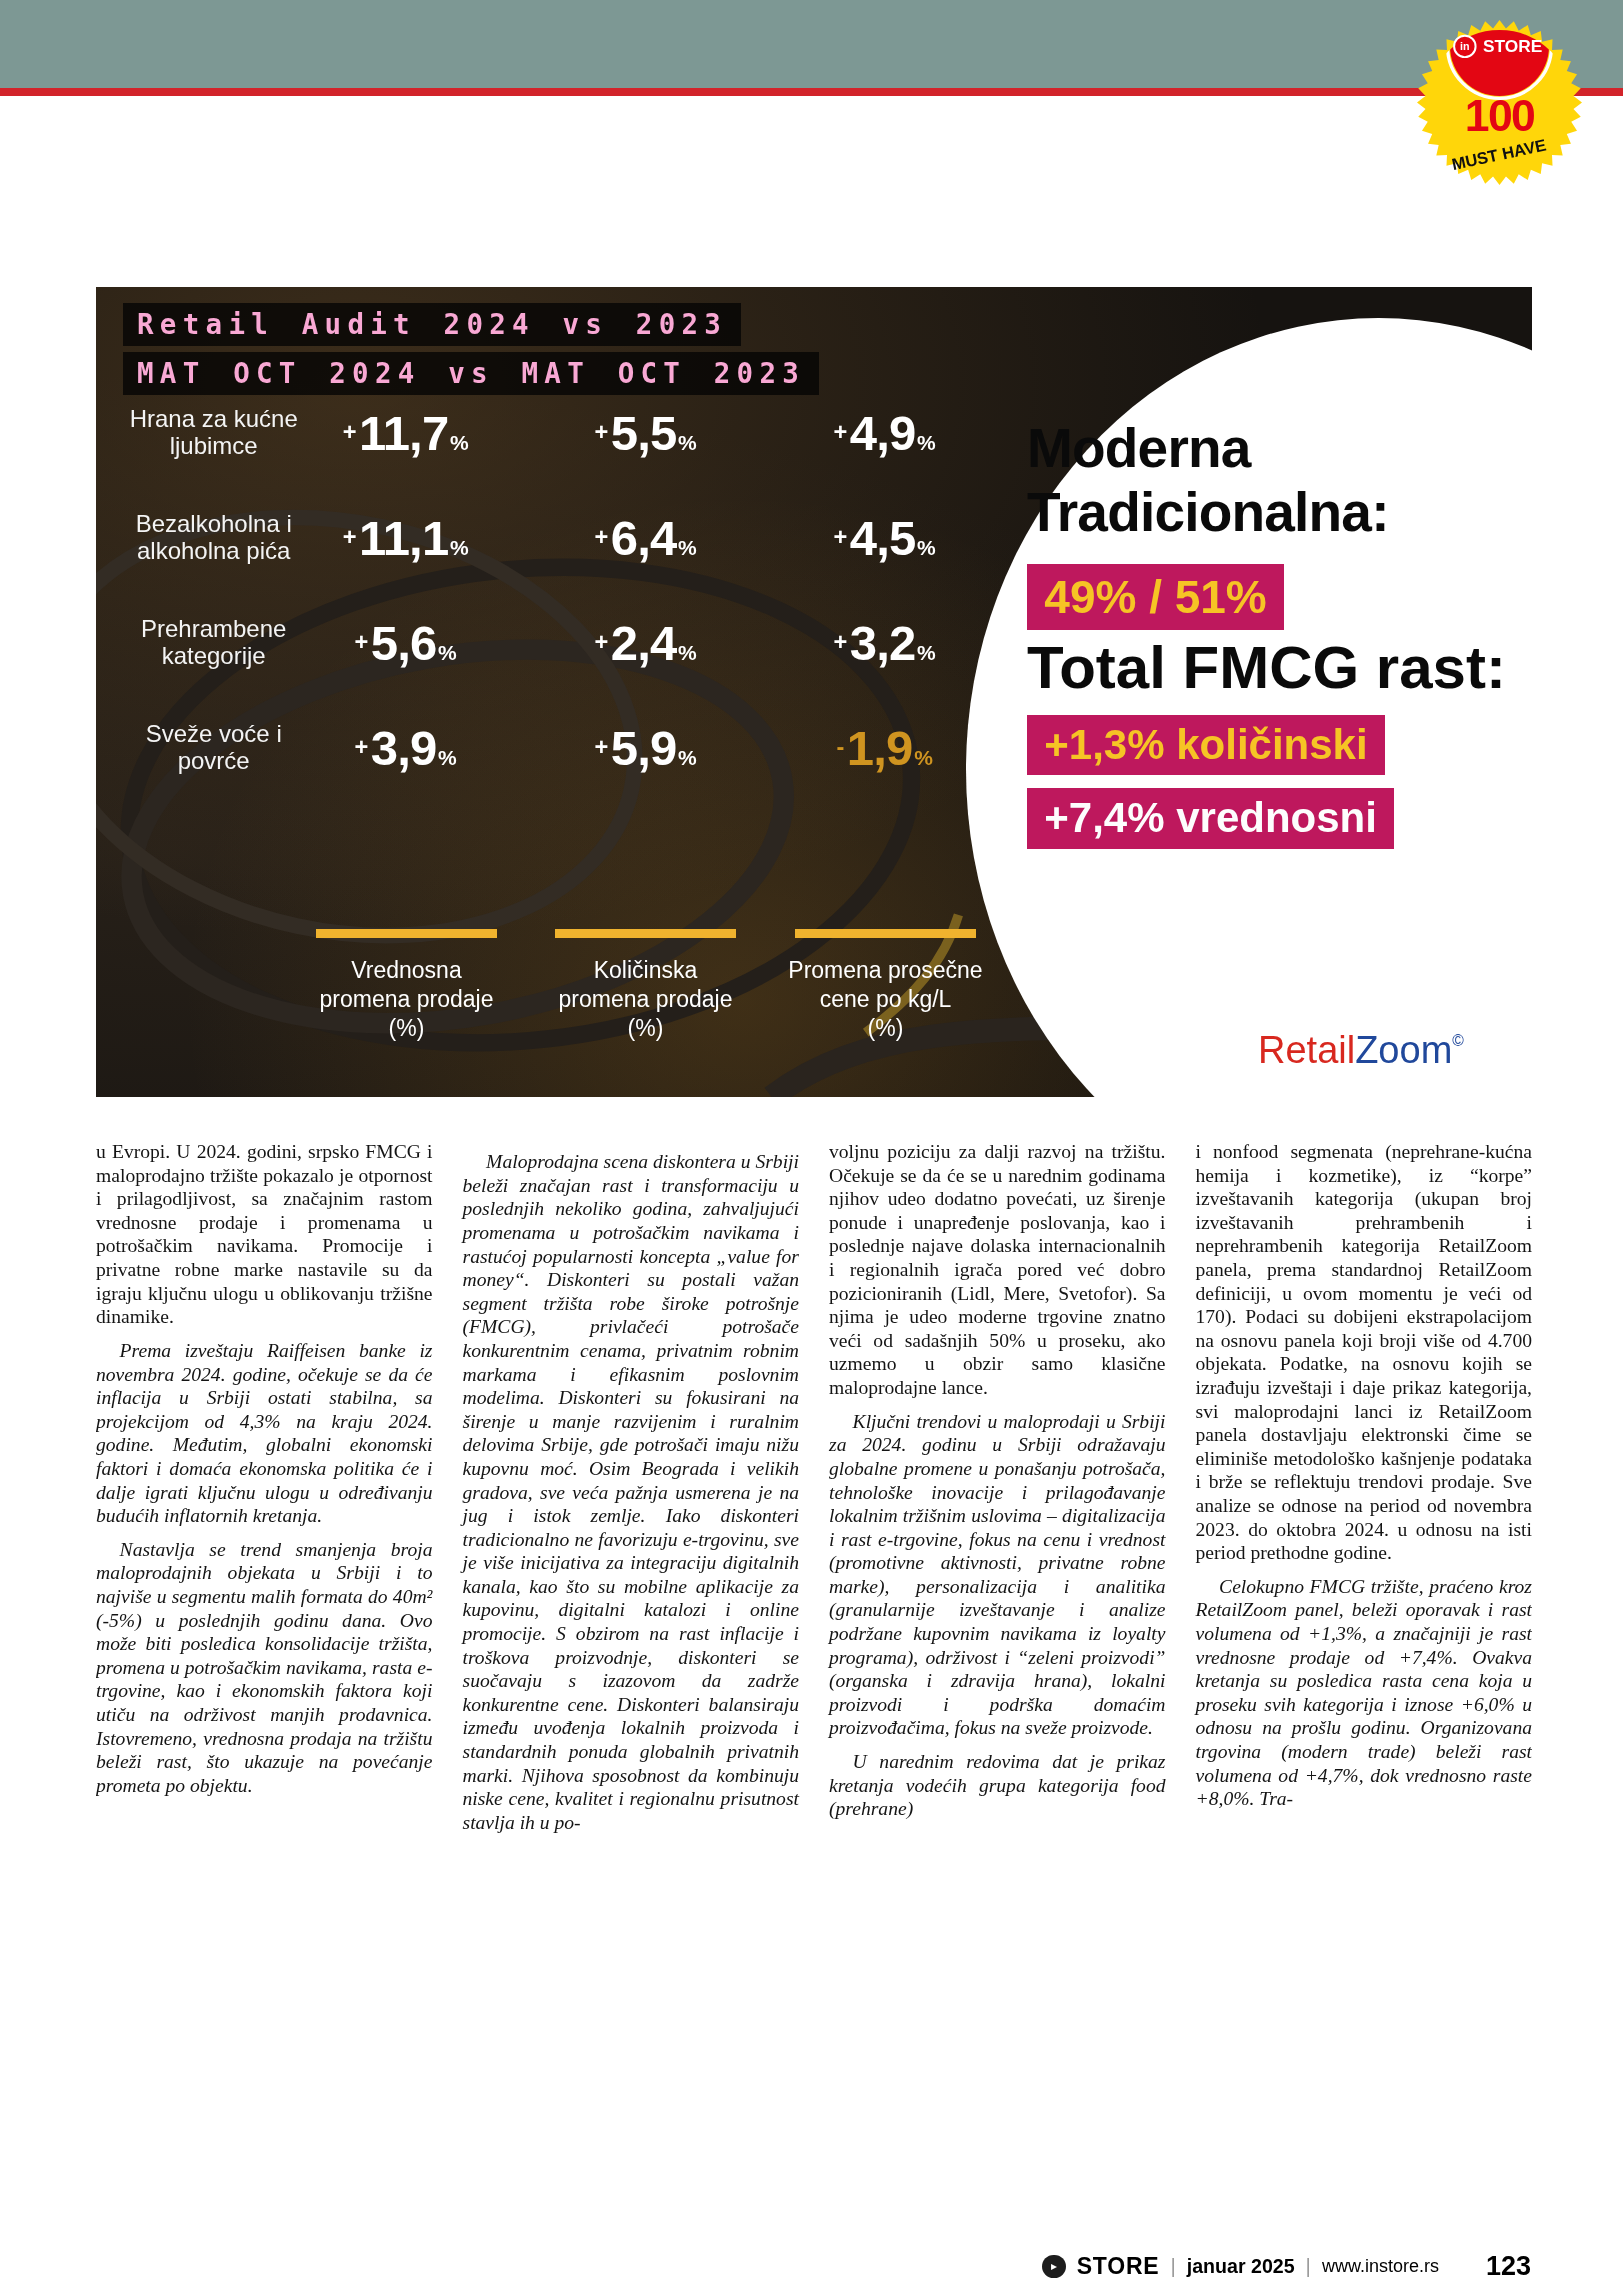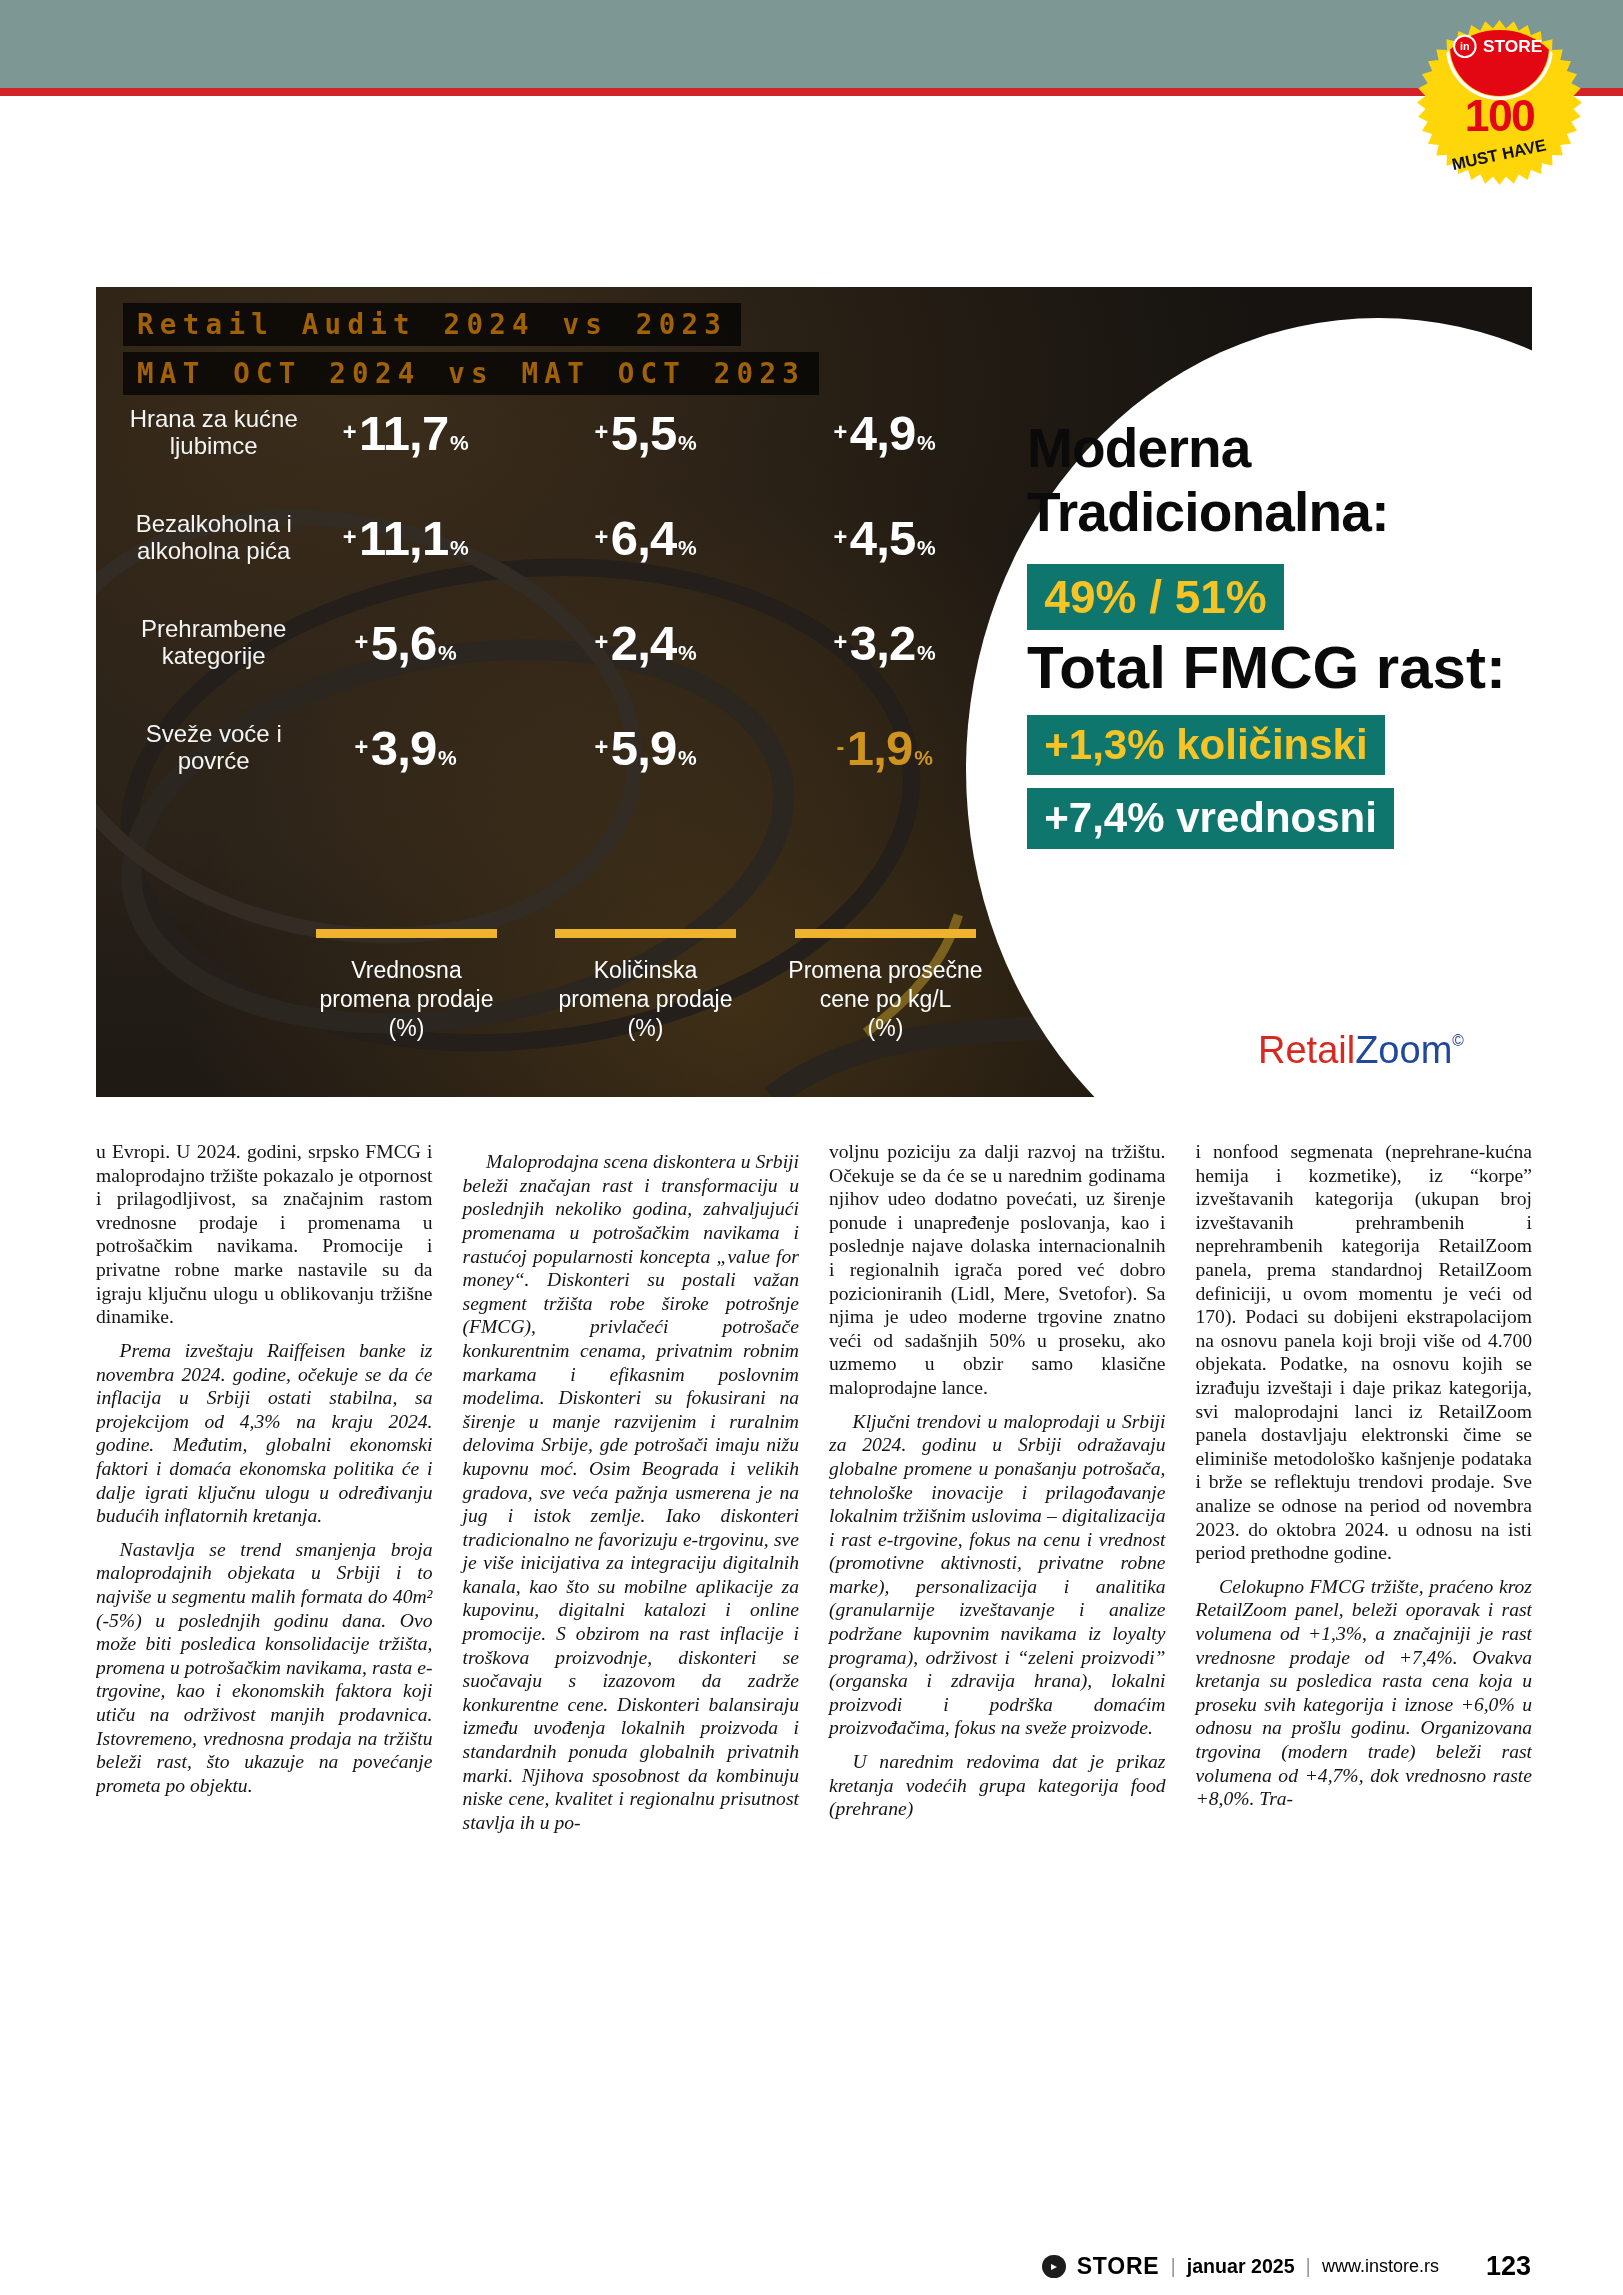--- a/index.html
+++ b/index.html
@@ -18,21 +18,21 @@
   .info{position:absolute;left:96px;top:287px;width:1436px;height:810px;background:#161310;overflow:hidden;}
   .glow{position:absolute;inset:0;
     background:
       radial-gradient(ellipse at 18% 12%, rgba(122,88,44,.38), transparent 55%),
       radial-gradient(ellipse at 45% 88%, rgba(186,128,34,.22), transparent 50%),
       radial-gradient(ellipse at 5% 70%, rgba(70,56,40,.35), transparent 60%);}
   .cables{position:absolute;inset:0;}
   .blob{position:absolute;width:825px;height:903px;right:-259px;top:31px;background:#ffffff;border-radius:50%;}
 
   .ititle{position:absolute;left:27px;top:15.7px;}
-  .ititle .tline{display:table;background:rgba(4,4,4,.78);color:#a16207;
+  .ititle .tline{display:table;background:rgba(4,4,4,.78);color:#f9a8d4;
     font-family:"DejaVu Sans Mono",monospace;font-weight:700;font-size:27.5px;
     letter-spacing:6.3px;word-spacing:4.7px;padding:5.5px 14px;margin-bottom:6.3px;text-align:right;}
 
   .arows{position:absolute;left:15.7px;top:93px;width:880px;}
   .arow{position:relative;height:105px;}
   .arow-label{position:absolute;left:0;top:50%;transform:translateY(-50%);width:204px;
     text-align:center;color:#f4f4f4;font-size:24px;line-height:1.16;}
   .aval{position:absolute;top:50%;transform:translateY(-50%);width:188px;text-align:center;color:#ffffff;white-space:nowrap;}
   .aval .sign{font-size:23.6px;font-weight:700;vertical-align:9.4px;margin-right:2.4px;}
   .aval .num{font-size:49px;font-weight:700;letter-spacing:-0.8px;}
@@ -43,21 +43,21 @@
   .bar{position:absolute;top:642px;width:181px;height:9.4px;background:#f0b32e;}
   .b0{left:220px}.b1{left:459px}.b2{left:699px}
 
   .hdrs{position:absolute;left:0;top:669px;width:927px;height:126px;}
   .hdr{position:absolute;top:0;width:251px;text-align:center;color:#ffffff;
     font-size:23px;line-height:1.26;white-space:pre-line;}
   .h0{left:185px}.h1{left:424px}.h2{left:664px}
 
   .panel{position:absolute;left:931px;top:130px;width:510px;color:#0a0a0a;}
   .panel-title{font-size:55px;font-weight:700;line-height:1.16;letter-spacing:-0.8px;}
-  .box{display:inline-block;background:#0f766e;padding:6.3px 17.3px;font-weight:700;}
+  .box{display:inline-block;background:#be185d;padding:6.3px 17.3px;font-weight:700;}
   .ratio{font-size:46px;color:#f6c425;margin-top:19px;}
   .total{font-size:60px;font-weight:700;margin-top:3px;}
   .statline{margin-top:12.6px;}
   .stat{font-size:42px;}
   .stat1{color:#f6c425;}
   .stat2{color:#fdfdfd;}
 
   .rz{position:absolute;left:1162px;top:742px;font-size:38px;font-weight:500;white-space:nowrap;}
   .rz .r{color:#d8281f;}
   .rz .z{color:#20489b;}

